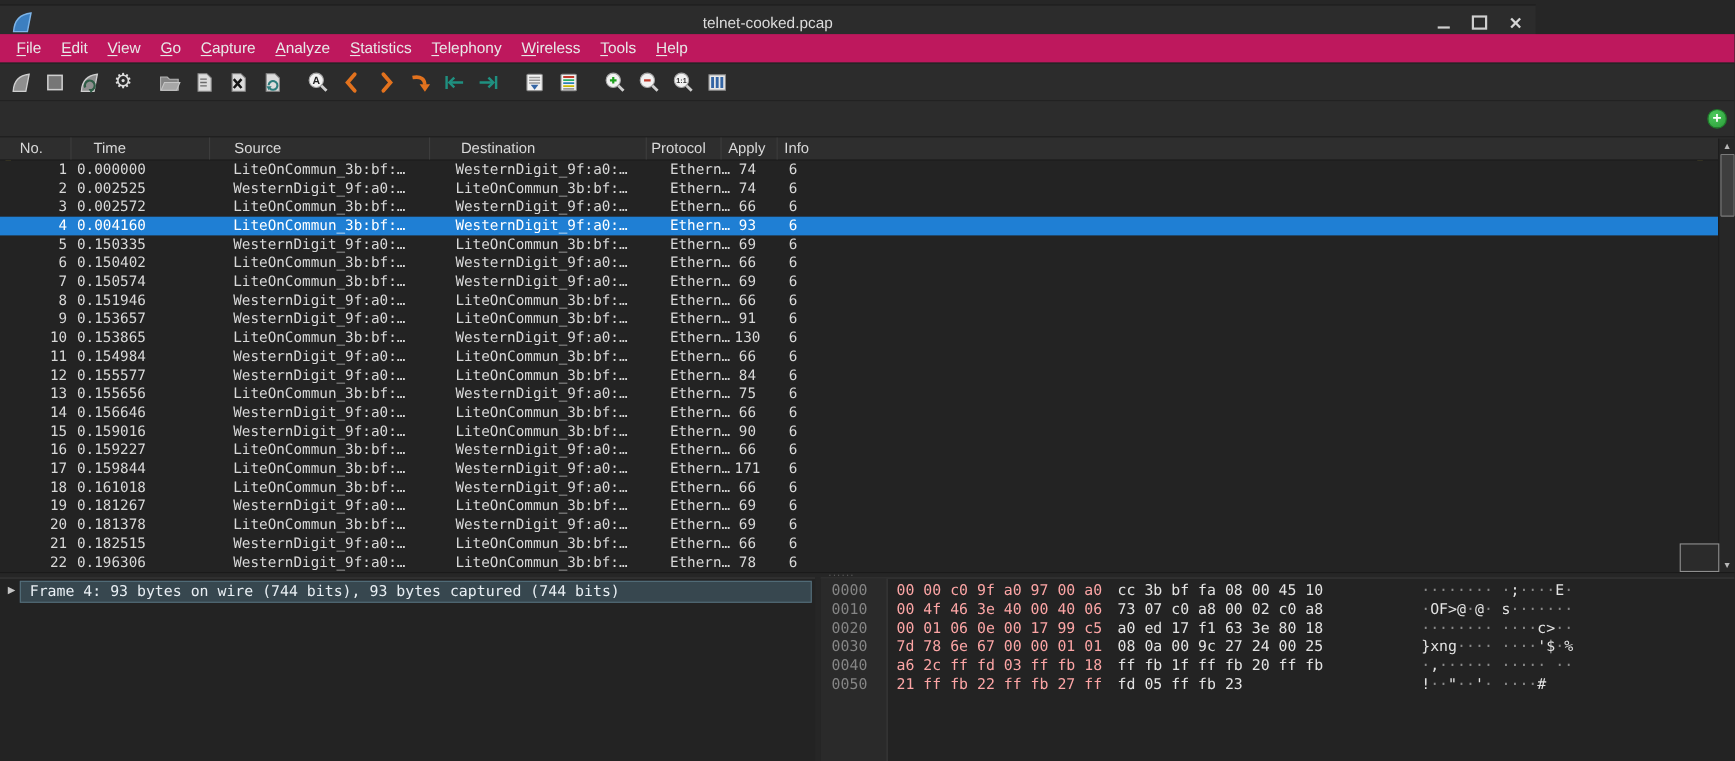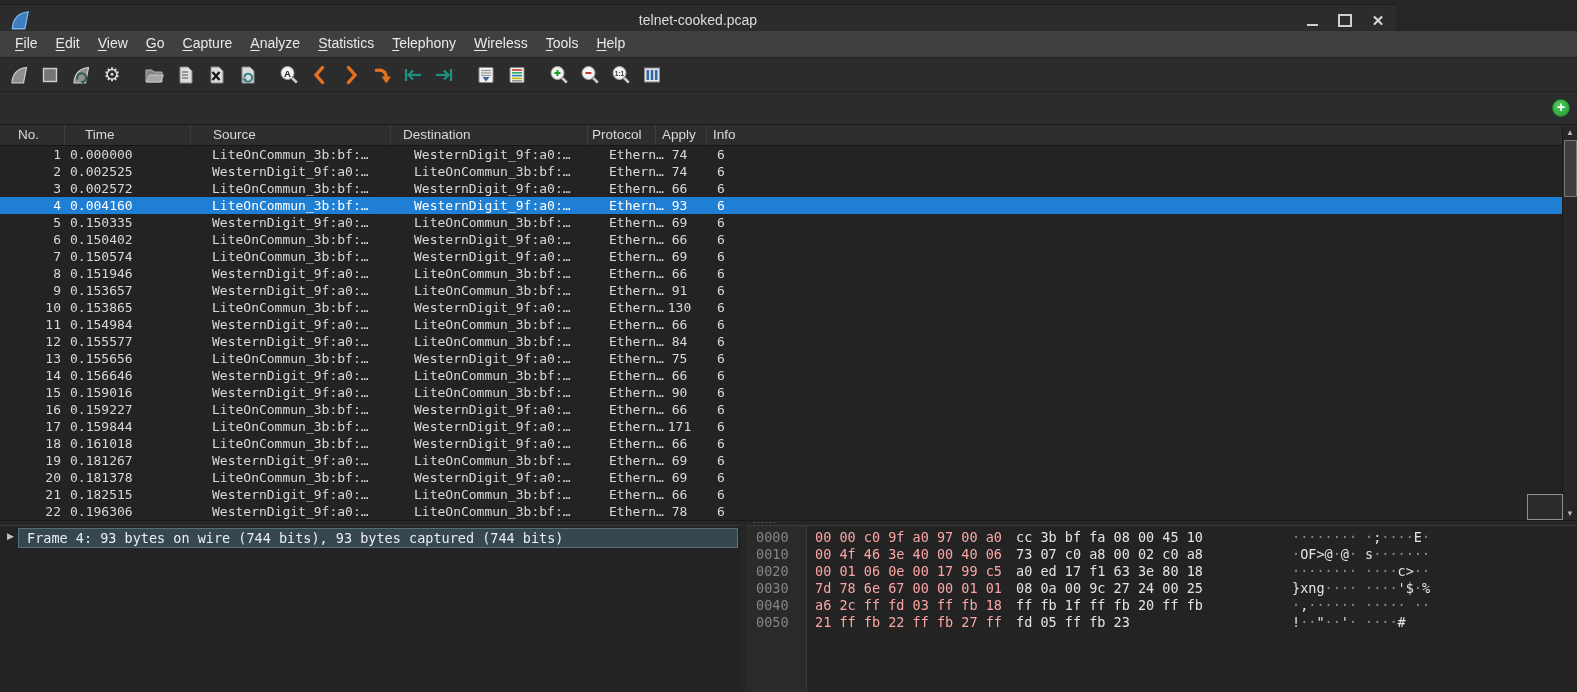--- a/index.html
+++ b/index.html
@@ -10,21 +10,21 @@
   #titlebar{position:absolute;top:4px;left:0;width:1396px;height:31px;background:#2c2c2c;border-top:1px solid #1b1b1b;box-sizing:border-box;}
   #app-logo{position:absolute;left:8px;top:3px;width:24px;height:24px;}
   #window-title{position:absolute;left:0;right:0;top:7px;text-align:center;color:#dcdcdc;font-size:14px;}
   #win-controls{position:absolute;right:10px;top:0;height:31px;display:flex;align-items:center;gap:17px;}
   .wc{width:16px;height:16px;display:flex;align-items:center;justify-content:center;cursor:default;}
   .wc-min i{display:block;width:11px;height:2px;background:#cfcfcf;margin-top:8px;}
   .wc-max i{display:block;width:10px;height:9px;border:2px solid #cfcfcf;}
   .wc-close{color:#d6d6d6;font-size:15px;font-weight:bold;}
 
   
-  #menubar{position:absolute;top:31px;left:0;width:1577px;height:26px;background:#404040;display:flex;align-items:center;padding-left:6px;box-sizing:border-box;}
+  #menubar{position:absolute;top:31px;left:0;width:1577px;height:26px;background:#be185d;display:flex;align-items:center;padding-left:6px;box-sizing:border-box;}
   .mi{color:#e8e8e8;font-size:14px;padding:0 9px;height:26px;line-height:25px;cursor:default;}
   .mi u{text-decoration:underline;text-underline-offset:2px;}
 
   
   #toolbar{position:absolute;top:57px;left:0;width:1577px;height:35px;background:#2c2c2c;border-top:1px solid #242424;display:flex;align-items:center;padding-left:6px;box-sizing:border-box;border-bottom:1px solid #222;}
   .tgroup{display:flex;align-items:center;gap:5px;margin-right:16px;}
   .tbtn{width:26px;height:26px;display:flex;align-items:center;justify-content:center;border-radius:2px;}
   .tbtn svg{width:22px;height:22px;display:block;}
   .tbtn .glyph{font-size:19px;color:#dcdcdc;line-height:22px;}
 
@@ -36,21 +36,21 @@
   #filter-input::placeholder{color:#8f8f8f;opacity:1;}
   #apply-btn{flex:0 0 auto;width:42px;height:18px;background:#6f9cd6;border-radius:3px;display:flex;align-items:center;justify-content:center;margin-right:4px;}
   #apply-caret{flex:0 0 auto;color:#a8a8a8;font-size:10px;margin-right:8px;}
   #add-filter-btn{position:absolute;right:7px;top:7px;width:18px;height:18px;border-radius:50%;background:radial-gradient(circle at 35% 30%,#4cc95c,#2a9a38);border:1px solid #1f7a2a;box-sizing:border-box;color:#fff;font-size:14px;font-weight:bold;line-height:15px;text-align:center;}
 
   
   #pl-header{position:absolute;top:125px;left:0;width:1577px;height:21px;background:#2e2e2e;border-bottom:1px solid #161616;box-sizing:border-box;display:grid;grid-template-columns:64px 126px 200px 197px 68px 51px 1fr;color:#d8d8d8;font-size:13.5px;}
   .hcell{line-height:20px;border-left:1px solid #3d3d3d;box-sizing:border-box;white-space:nowrap;overflow:hidden;}
   .hcell:first-child{border-left:none;margin-left:12px;}
   .h-no{padding-left:6px;}  .h-time{padding-left:20px;} .h-src{padding-left:22px;}
-  .h-dst{padding-left:12px;} .h-proto{padding-left:4px;} .h-len{padding-left:6px;} .h-info{padding-left:6px;}
+  .h-dst{padding-left:28px;} .h-proto{padding-left:4px;} .h-len{padding-left:6px;} .h-info{padding-left:6px;}
 
   #pl-body{position:absolute;top:146px;left:0;width:1562px;height:374px;background:#232323;overflow:hidden;}
   .plrow{display:grid;grid-template-columns:64px 126px 200px 197px 68px 51px 1fr;height:17px;color:#d8d8d8;font-family:"DejaVu Sans Mono","Liberation Mono",monospace;font-size:13px;line-height:17px;white-space:nowrap;}
   .plrow.sel{background:#1f7fd4;color:#ffffff;}
   .c-no{text-align:right;padding-right:3px;}
   .c-time{padding-left:6px;}
   .c-src{padding-left:22px;}
   .c-dst{padding-left:24px;}
   .c-proto{padding-left:22px;}
   .c-len{text-align:center;padding-right:2px;}

